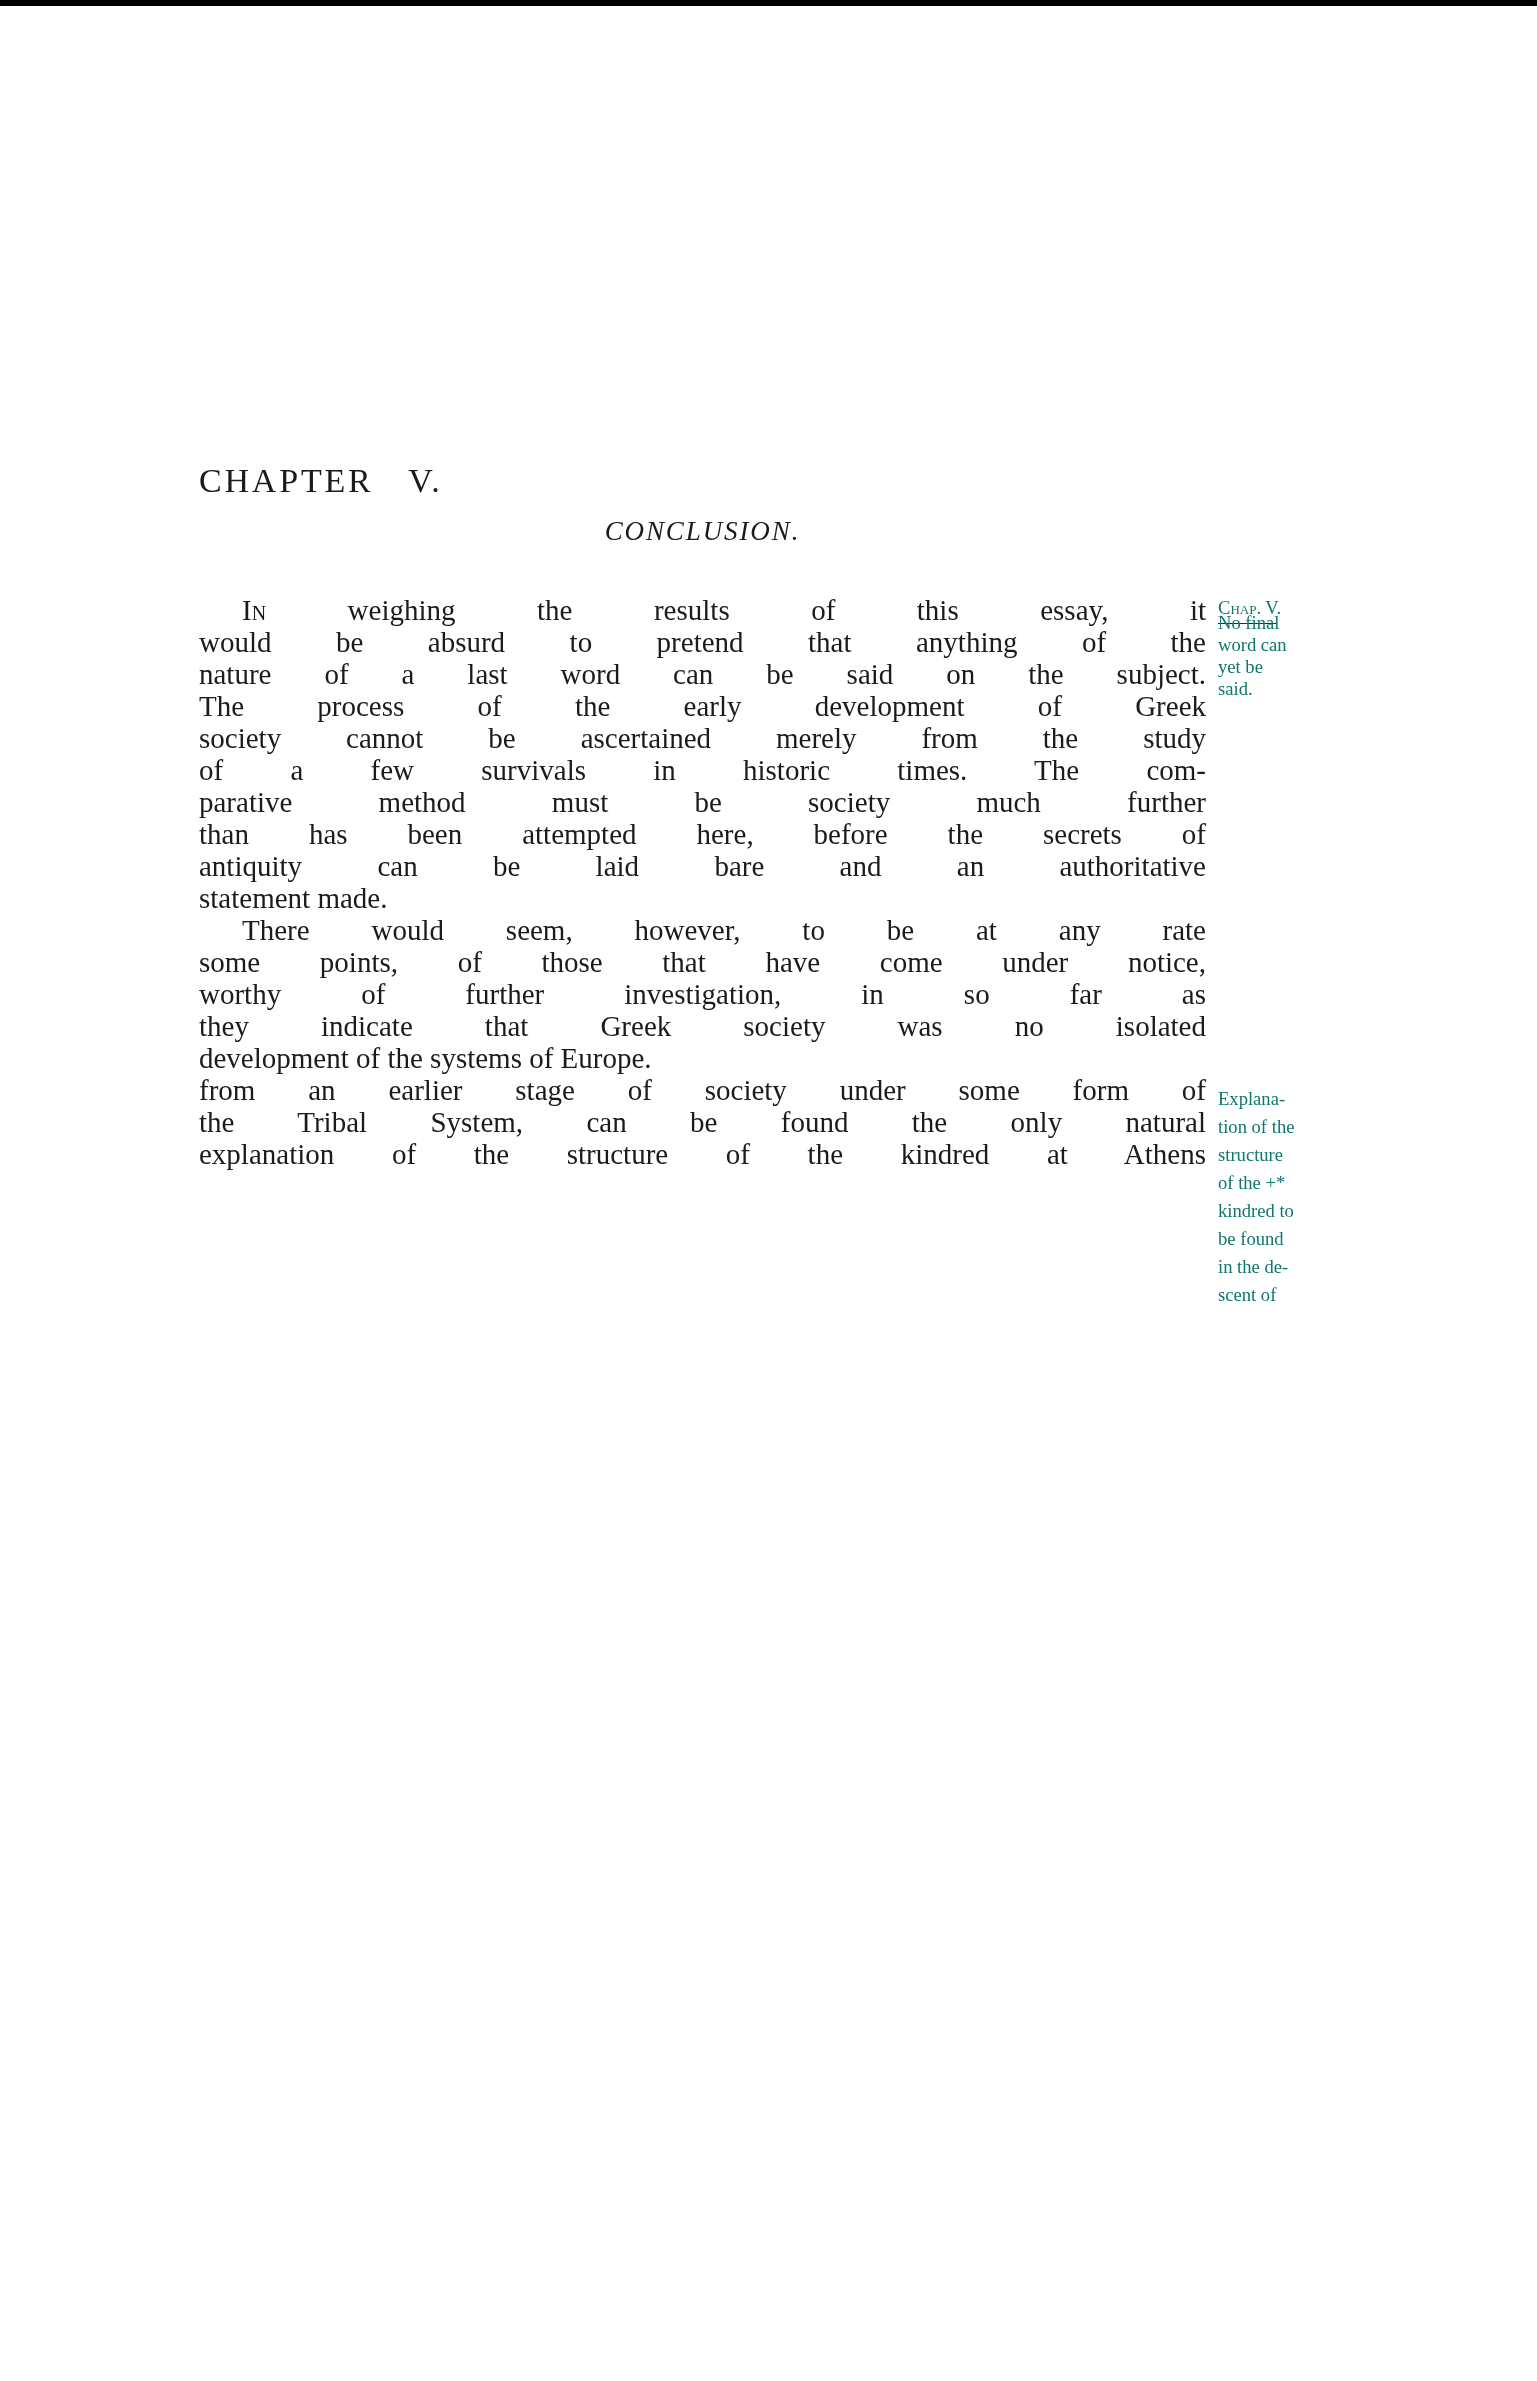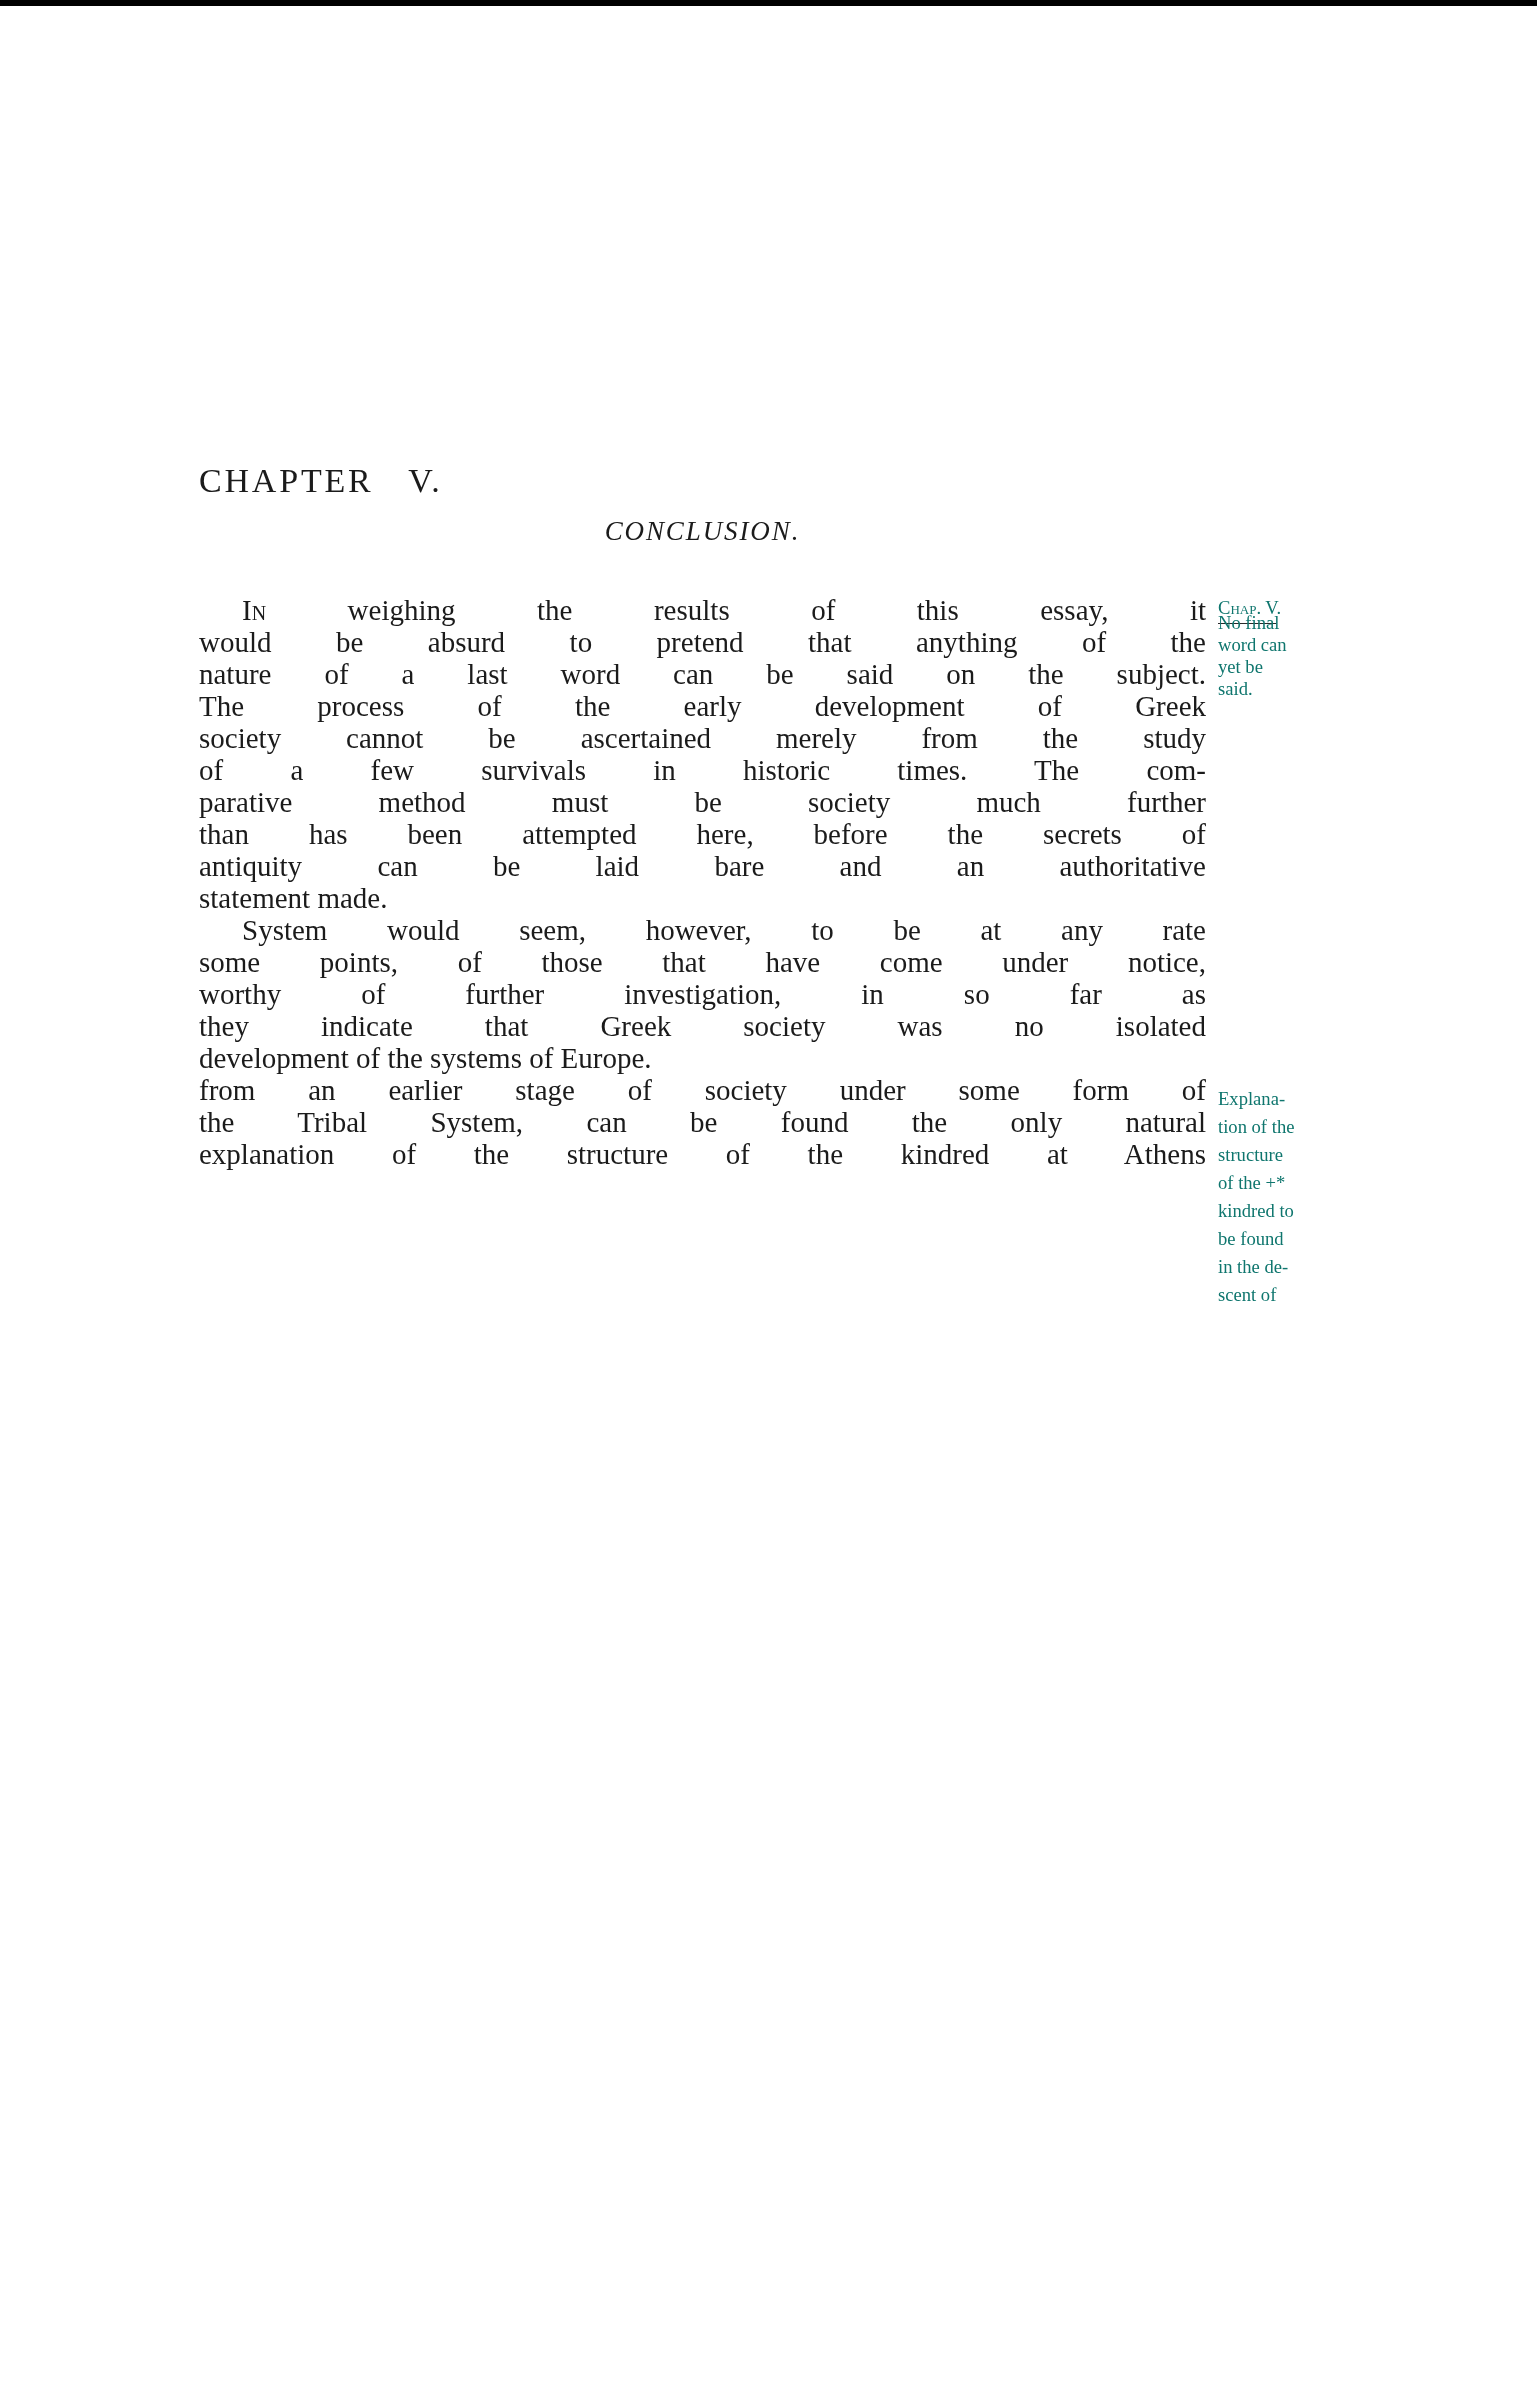--- a/index.html
+++ b/index.html
@@ -91,21 +91,21 @@
     <div class="line">would be absurd to pretend that anything of the</div>
     <div class="line">nature of a last word can be said on the subject.</div>
     <div class="line">The process of the early development of Greek</div>
     <div class="line">society cannot be ascertained merely from the study</div>
     <div class="line">of a few survivals in historic times. The com-</div>
     <div class="line">parative method must be society much further</div>
     <div class="line">than has been attempted here, before the secrets of</div>
     <div class="line">antiquity can be laid bare and an authoritative</div>
     <div class="line nojust">statement made.</div>
 
-    <div class="line indent">System would seem, however, to be at any rate</div>
+    <div class="line indent">There would seem, however, to be at any rate</div>
     <div class="line">some points, of those that have come under notice,</div>
     <div class="line">worthy of further investigation, in so far as</div>
     <div class="line">they indicate that Greek society was no isolated</div>
     <div class="line nojust">development of the systems of Europe.</div>
 
     <div class="line">from an earlier stage of society under some form of</div>
     <div class="line">the Tribal System, can be found the only natural</div>
     <div class="line">explanation of the structure of the kindred at Athens</div>
 
   </div>

